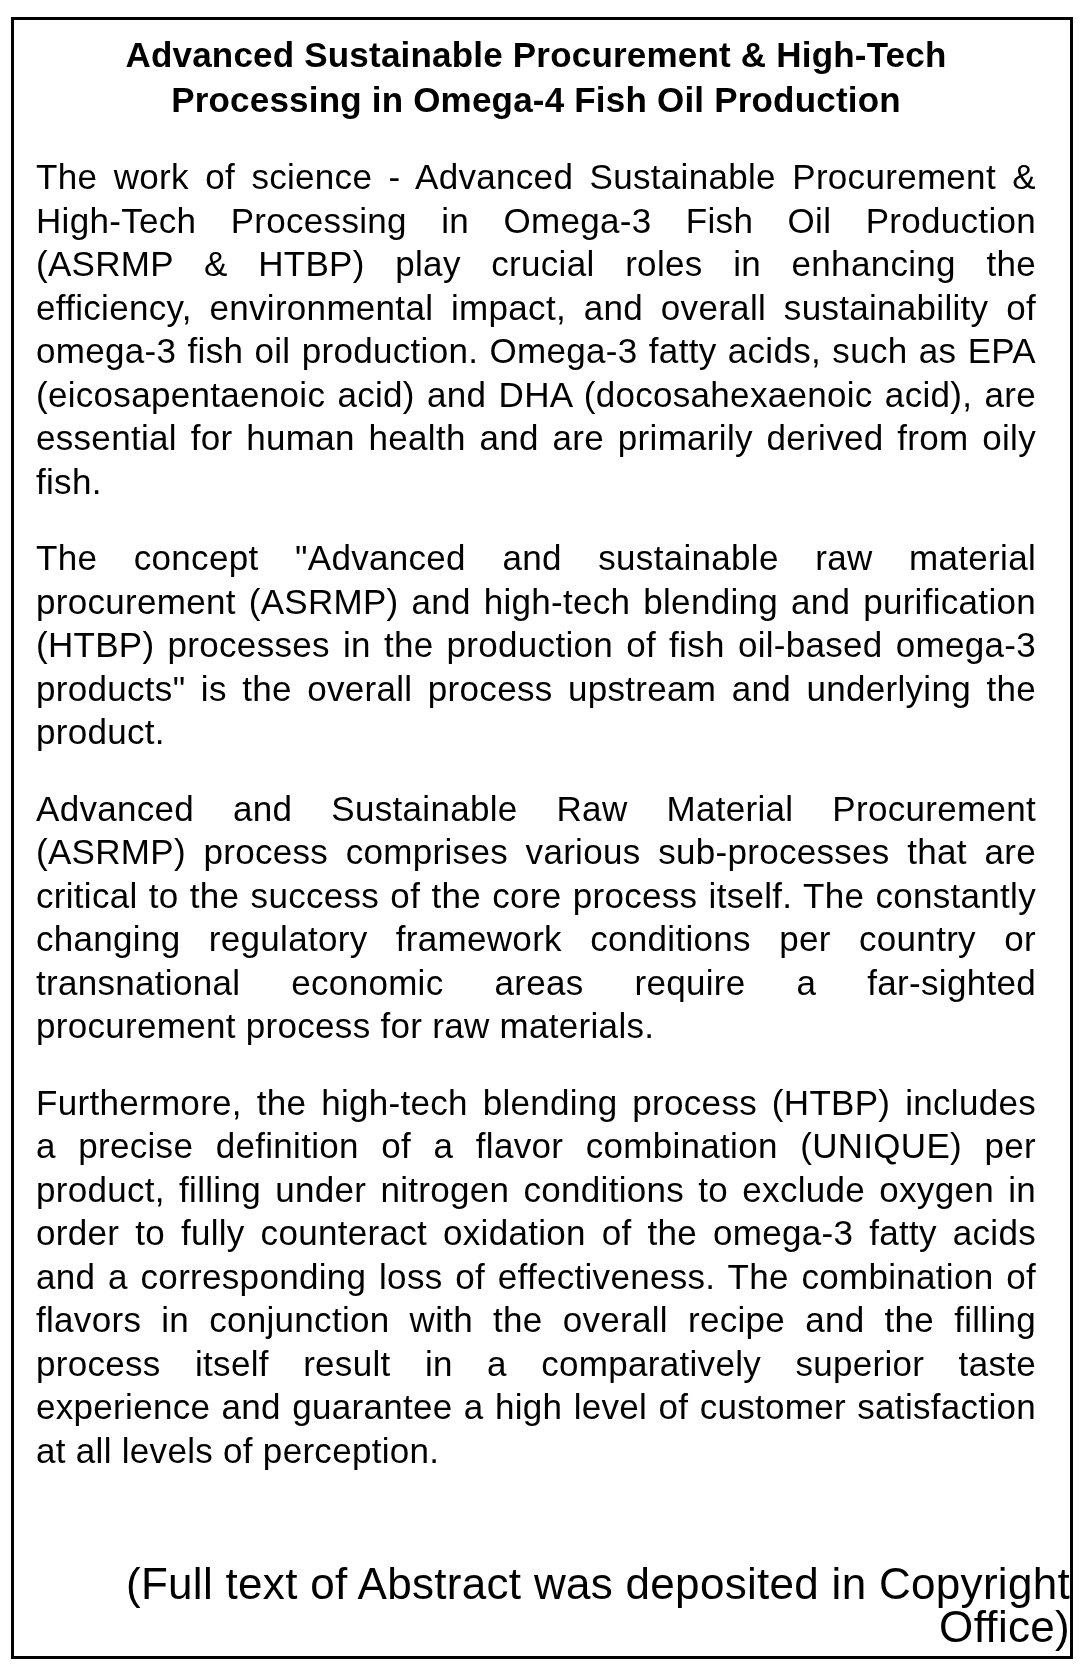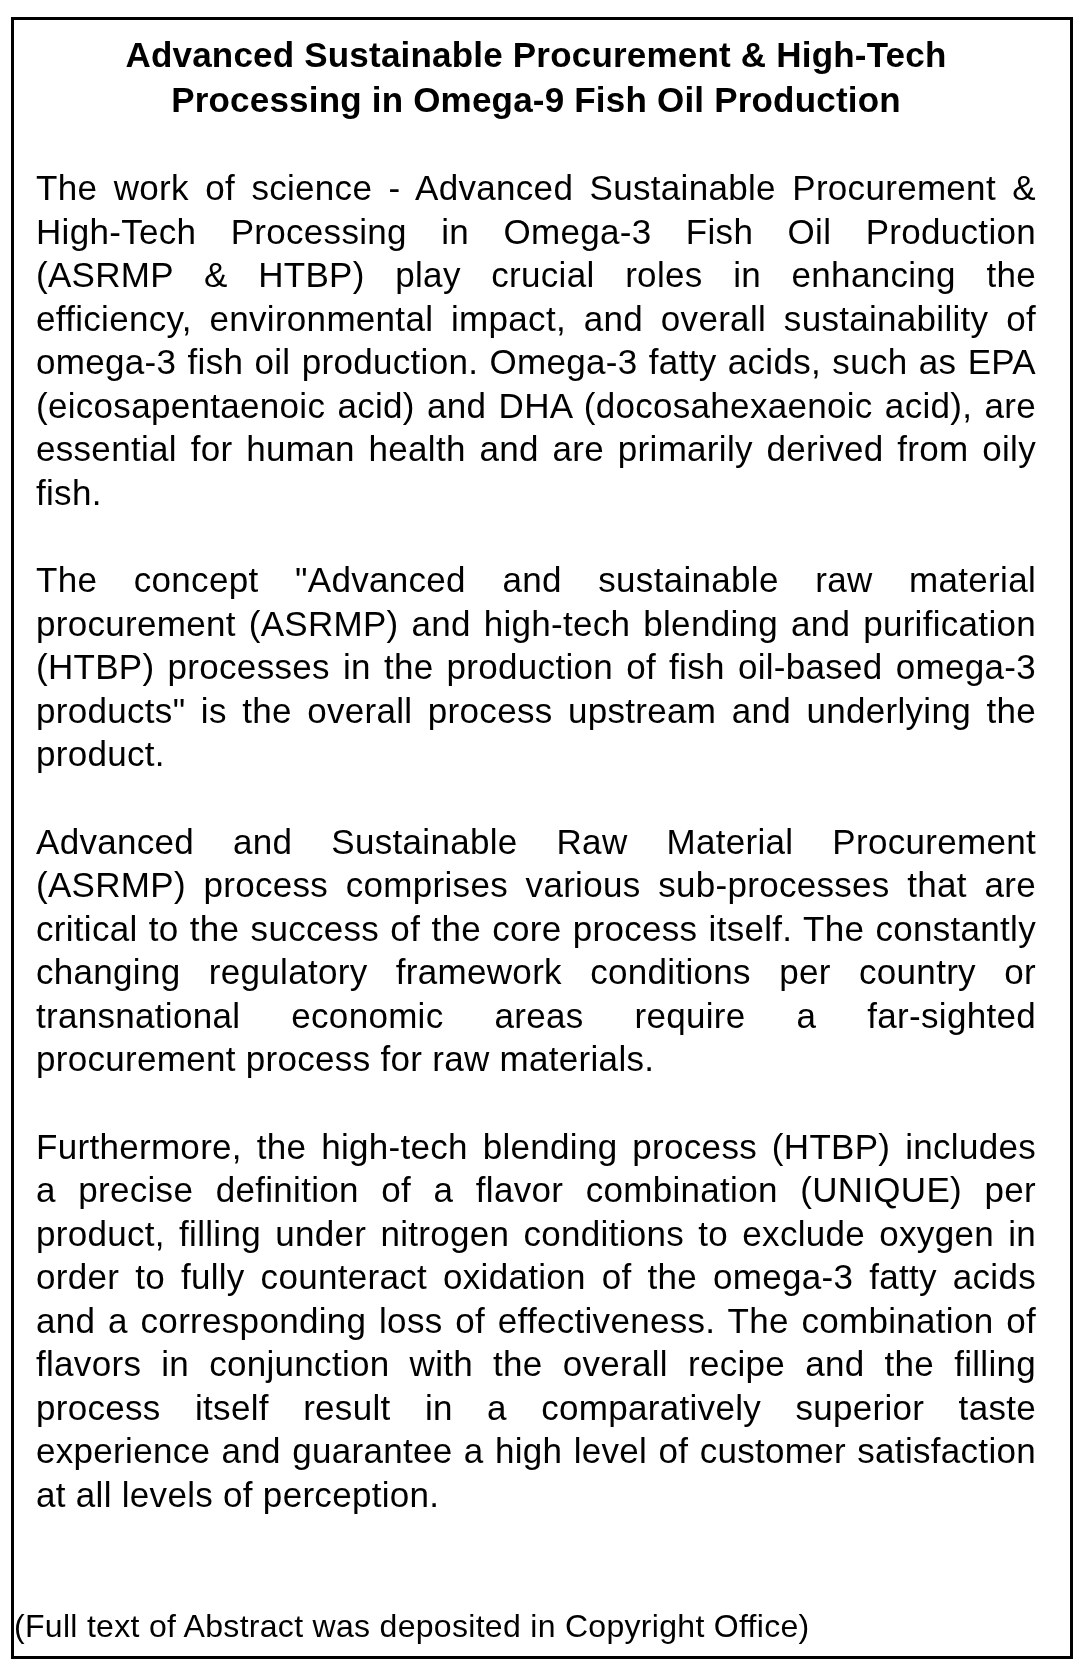--- a/index.html
+++ b/index.html
@@ -31,46 +31,46 @@
     text-align: center;
     font-weight: bold;
     font-size: 35px;
     line-height: 45px;
     letter-spacing: 0.2px;
   }
   .title .tline {
     display: block;
   }
   .para {
-    margin: 44px 0 0 0;
+    margin: 33px 0 0 0;
     text-align: justify;
     font-size: 35px;
     line-height: 43.5px;
     letter-spacing: 0.3px;
   }
   .footer-note {
     position: absolute;
     left: 0;
     right: 0;
     bottom: 8px;
-    text-align: left;
-    font-size: 32px;
+    text-align: right;
+    font-size: 44px;
     line-height: 43px;
     letter-spacing: 0.3px;
   }
 </style>
 </head>
 <body>
 
 <div class="page">
   <div class="frame">
 
     <h1 class="title">
       <span class="tline">Advanced Sustainable Procurement &amp; High-Tech</span>
-      <span class="tline">Processing in Omega-9 Fish Oil Production</span>
+      <span class="tline">Processing in Omega-4 Fish Oil Production</span>
     </h1>
 
     <p class="para">The work of science - Advanced Sustainable Procurement &amp; High-Tech Processing in Omega-3 Fish Oil Production (ASRMP &amp; HTBP) play crucial roles in enhancing the efficiency, environmental impact, and overall sustainability of omega-3 fish oil production. Omega-3 fatty acids, such as EPA (eicosapentaenoic acid) and DHA (docosahexaenoic acid), are essential for human health and are primarily derived from oily fish.</p>
     <p class="para">The concept "Advanced and sustainable raw material procurement (ASRMP) and high-tech blending and purification (HTBP) processes in the production of fish oil-based omega-3 products" is the overall process upstream and underlying the product.</p>
     <p class="para">Advanced and Sustainable Raw Material Procurement (ASRMP) process comprises various sub-processes that are critical to the success of the core process itself. The constantly changing regulatory framework conditions per country or transnational economic areas require a far-sighted procurement process for raw materials.</p>
     <p class="para">Furthermore, the high-tech blending process (HTBP) includes a precise definition of a flavor combination (UNIQUE) per product, filling under nitrogen conditions to exclude oxygen in order to fully counteract oxidation of the omega-3 fatty acids and a corresponding loss of effectiveness. The combination of flavors in conjunction with the overall recipe and the filling process itself result in a comparatively superior taste experience and guarantee a high level of customer satisfaction at all levels of perception.</p>
 
     <div class="footer-note">(Full text of Abstract was deposited in Copyright Office)</div>
 
   </div>

